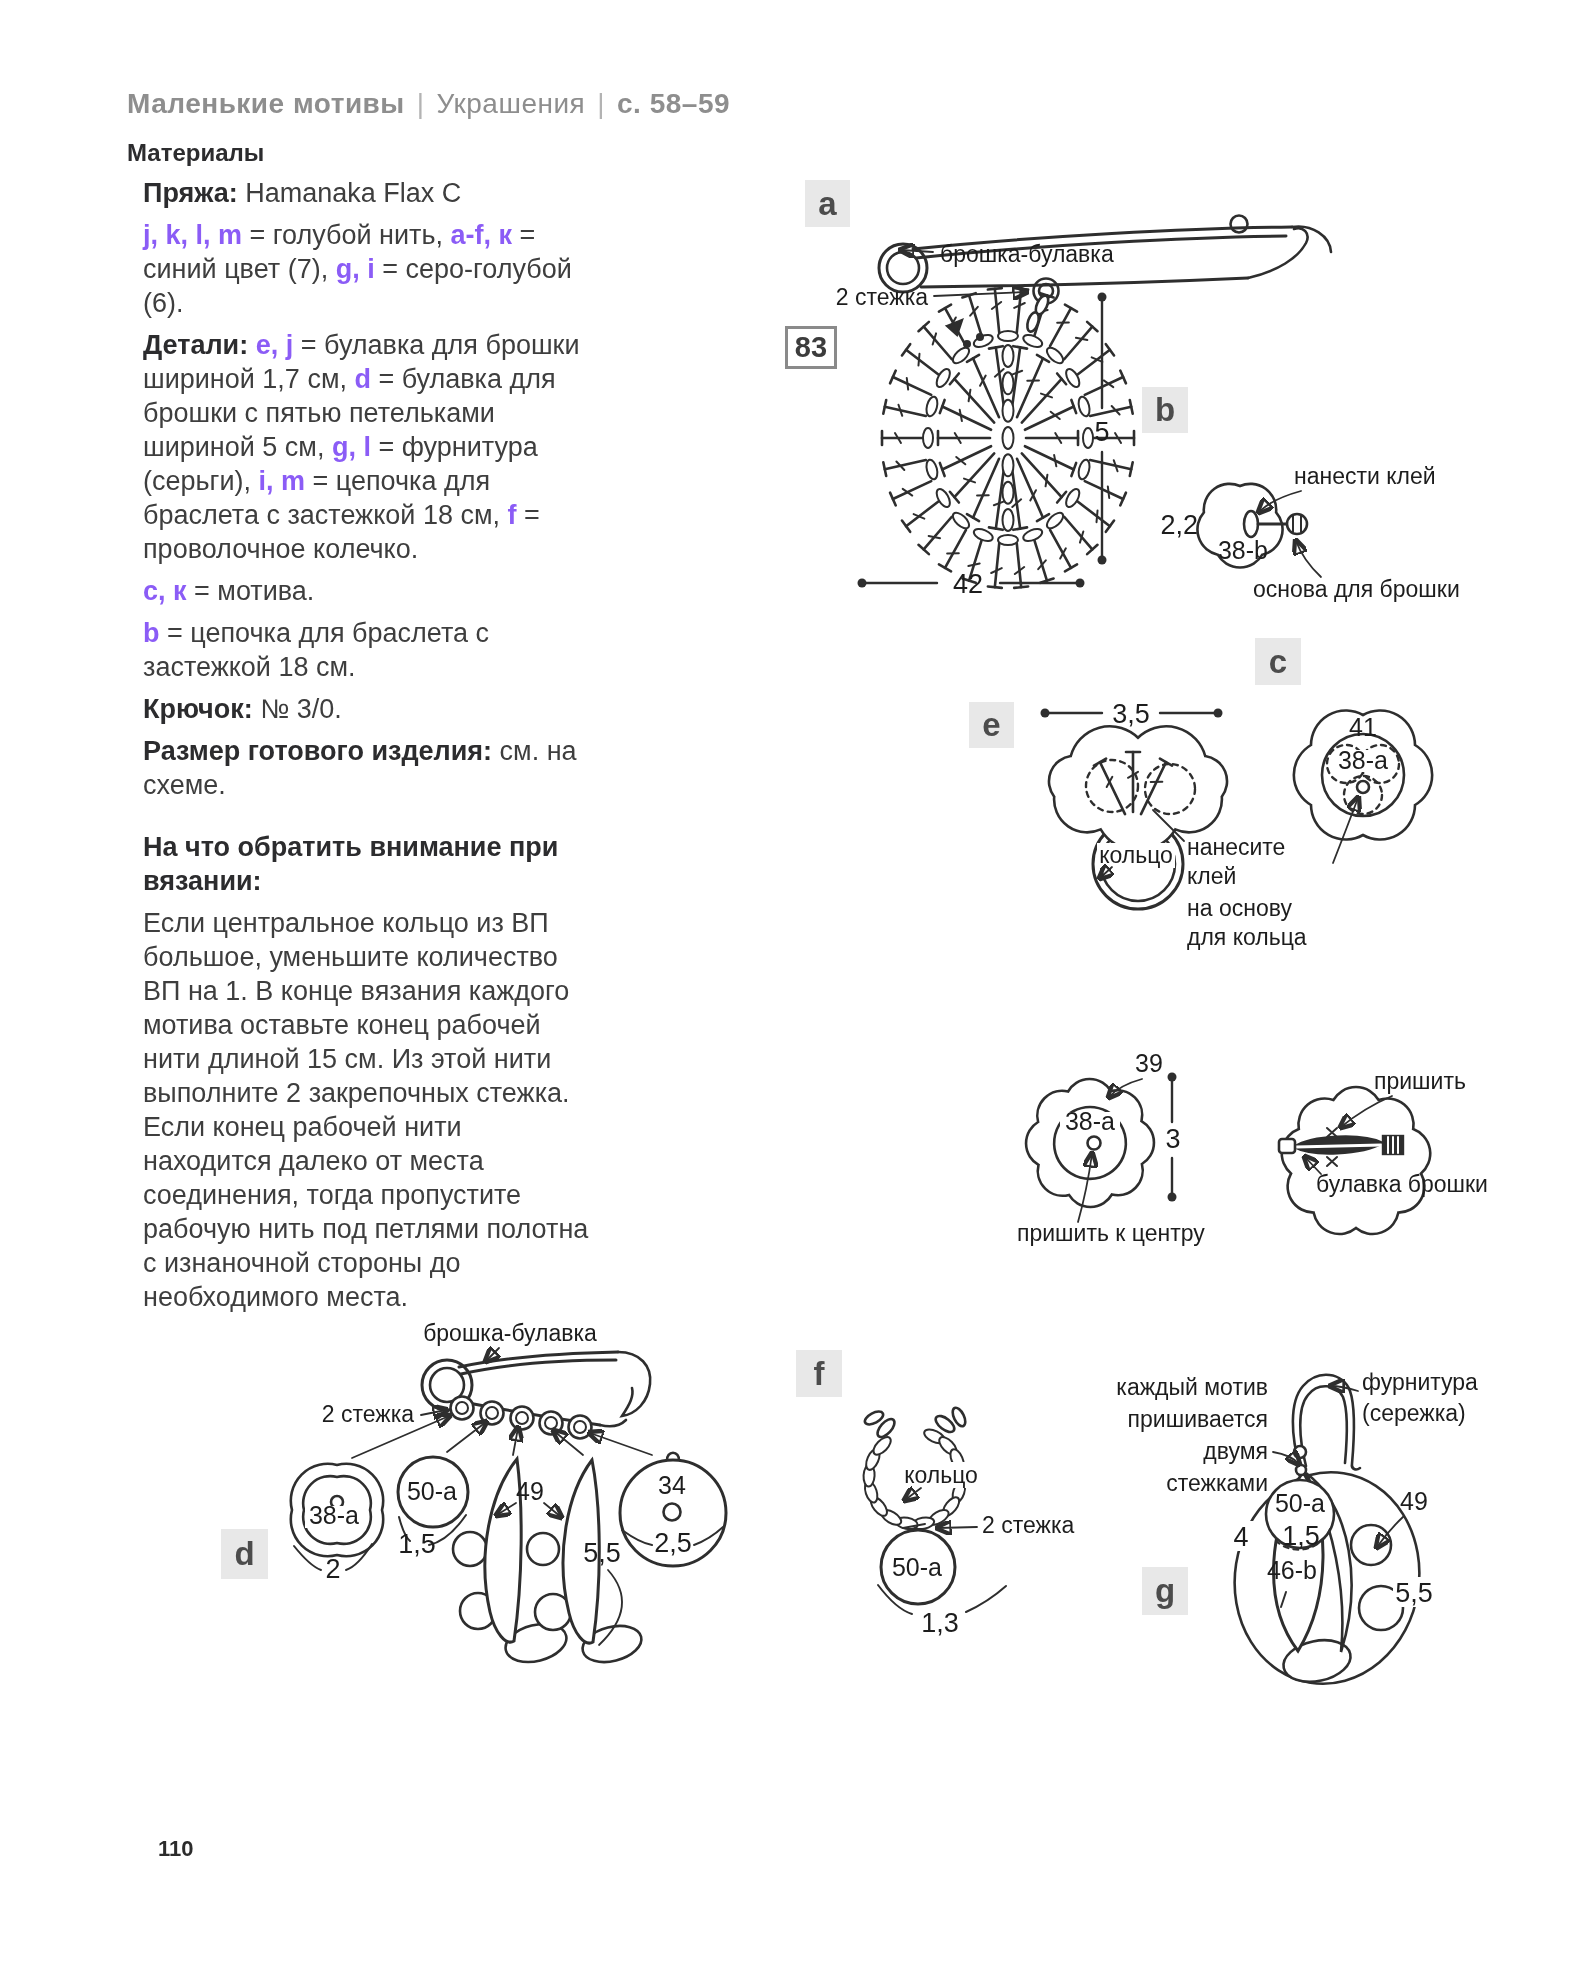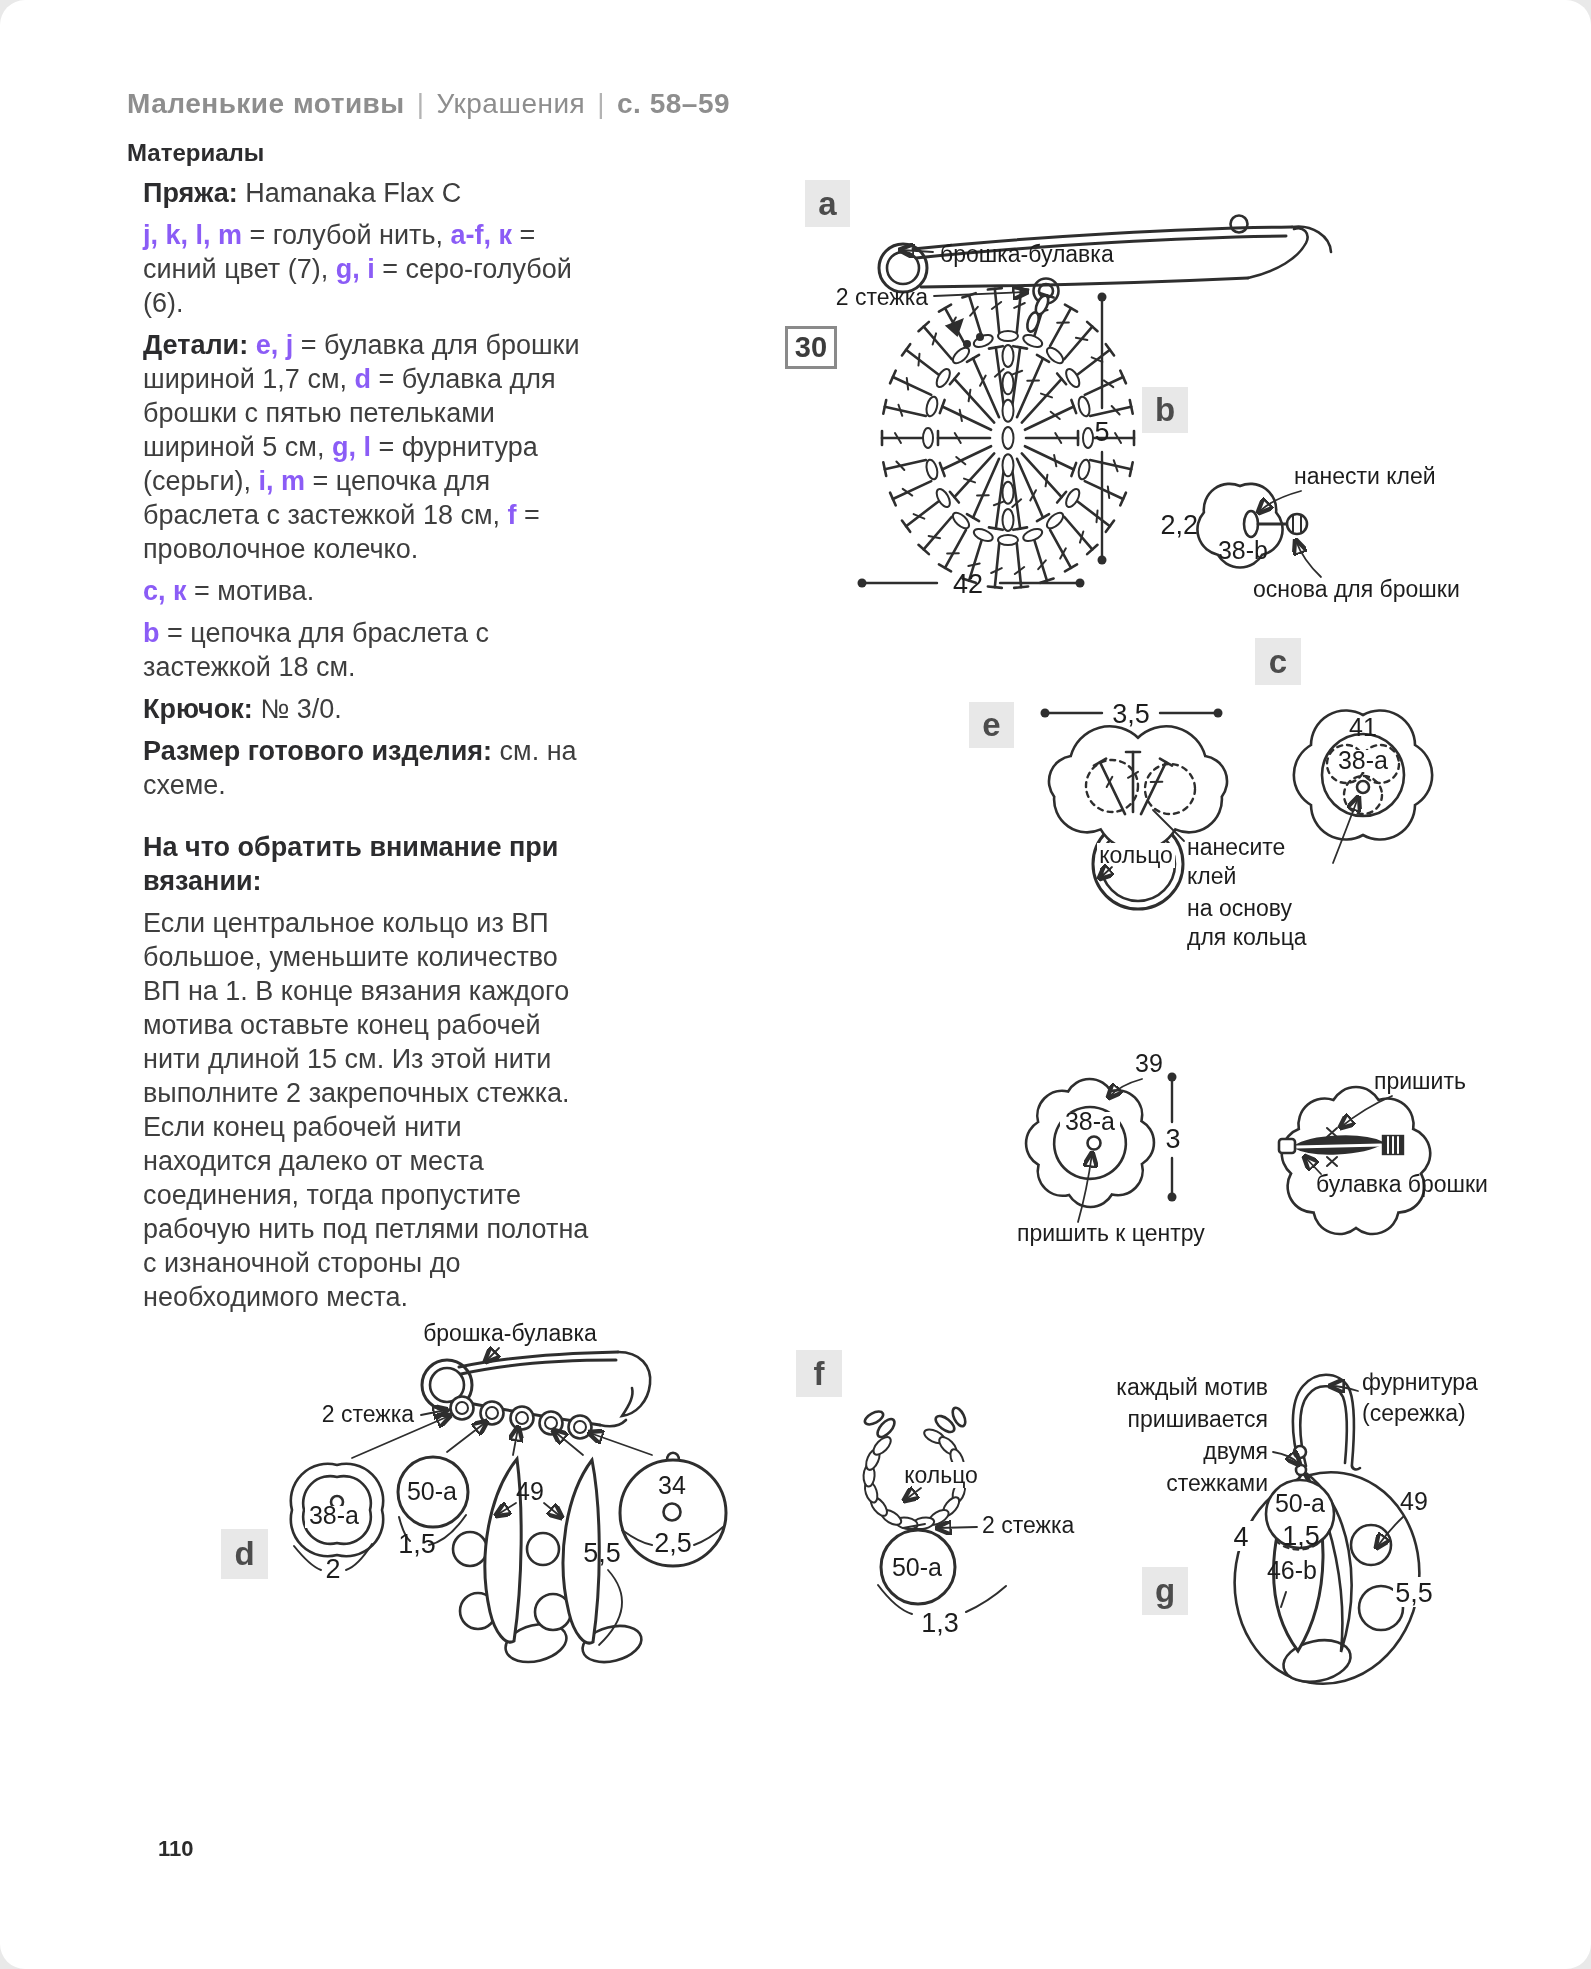--- a/index.html
+++ b/index.html
@@ -1,17 +1,17 @@
 <!DOCTYPE html>
 <html><head>
 <meta charset="utf-8">
 <style>
   html,body{margin:0;padding:0;background:#e9e9e9;}
   .page{position:relative;width:1591px;height:1969px;background:#ffffff;
-        font-family:"Liberation Sans",sans-serif;overflow:hidden;margin:0 auto;border-radius:25px;}
+        font-family:"Liberation Sans",sans-serif;overflow:hidden;margin:0 auto;}
   .header{position:absolute;left:127px;top:88px;font-size:28px;color:#8e8e8e;letter-spacing:.5px;white-space:nowrap;}
   .header .hb{font-weight:bold;}
   .hsep{color:#b3b3b3;margin:0 12px;font-weight:normal;}
   .col{position:absolute;left:127px;top:136px;width:482px;color:#3e3e3e;font-size:27px;line-height:34px;}
   .col h2{font-size:24px;line-height:34px;margin:0 0 6px;color:#2c2c2e;}
   .col p{margin:0 16px 8px;}
   .col .dk{color:#2c2c2e;}
   .col .cd{color:#8b5cf6;}
   .note-h{font-weight:bold;color:#2c2c2e;margin-top:28px !important;}
   .badge{position:absolute;background:#e8e8e8;color:#4c4c4c;font-weight:bold;font-size:33px;
@@ -59,21 +59,21 @@
   </div>
 
   <div class="badge" style="left:805px;top:180px;width:45px;height:47px;">a</div>
   <div class="badge" style="left:1142px;top:387px;width:46px;height:46px;">b</div>
   <div class="badge" style="left:1255px;top:638px;width:46px;height:47px;">c</div>
   <div class="badge" style="left:221px;top:1529px;width:47px;height:50px;">d</div>
   <div class="badge" style="left:969px;top:702px;width:45px;height:46px;">e</div>
   <div class="badge" style="left:796px;top:1350px;width:46px;height:47px;">f</div>
   <div class="badge" style="left:1142px;top:1567px;width:46px;height:48px;">g</div>
 
-  <div class="box45">30</div>
+  <div class="box45">83</div>
 
   <div class="pageno">110</div>
 
   <svg class="art" width="1591" height="1969" viewBox="0 0 1591 1969">
     <defs>
       <marker id="ah" markerWidth="9" markerHeight="8" refX="7.5" refY="4" orient="auto">
         <path d="M0,0 L9,4 L0,8 z" fill="#2e2e2e" stroke="none"></path>
       </marker>
     </defs>
 

